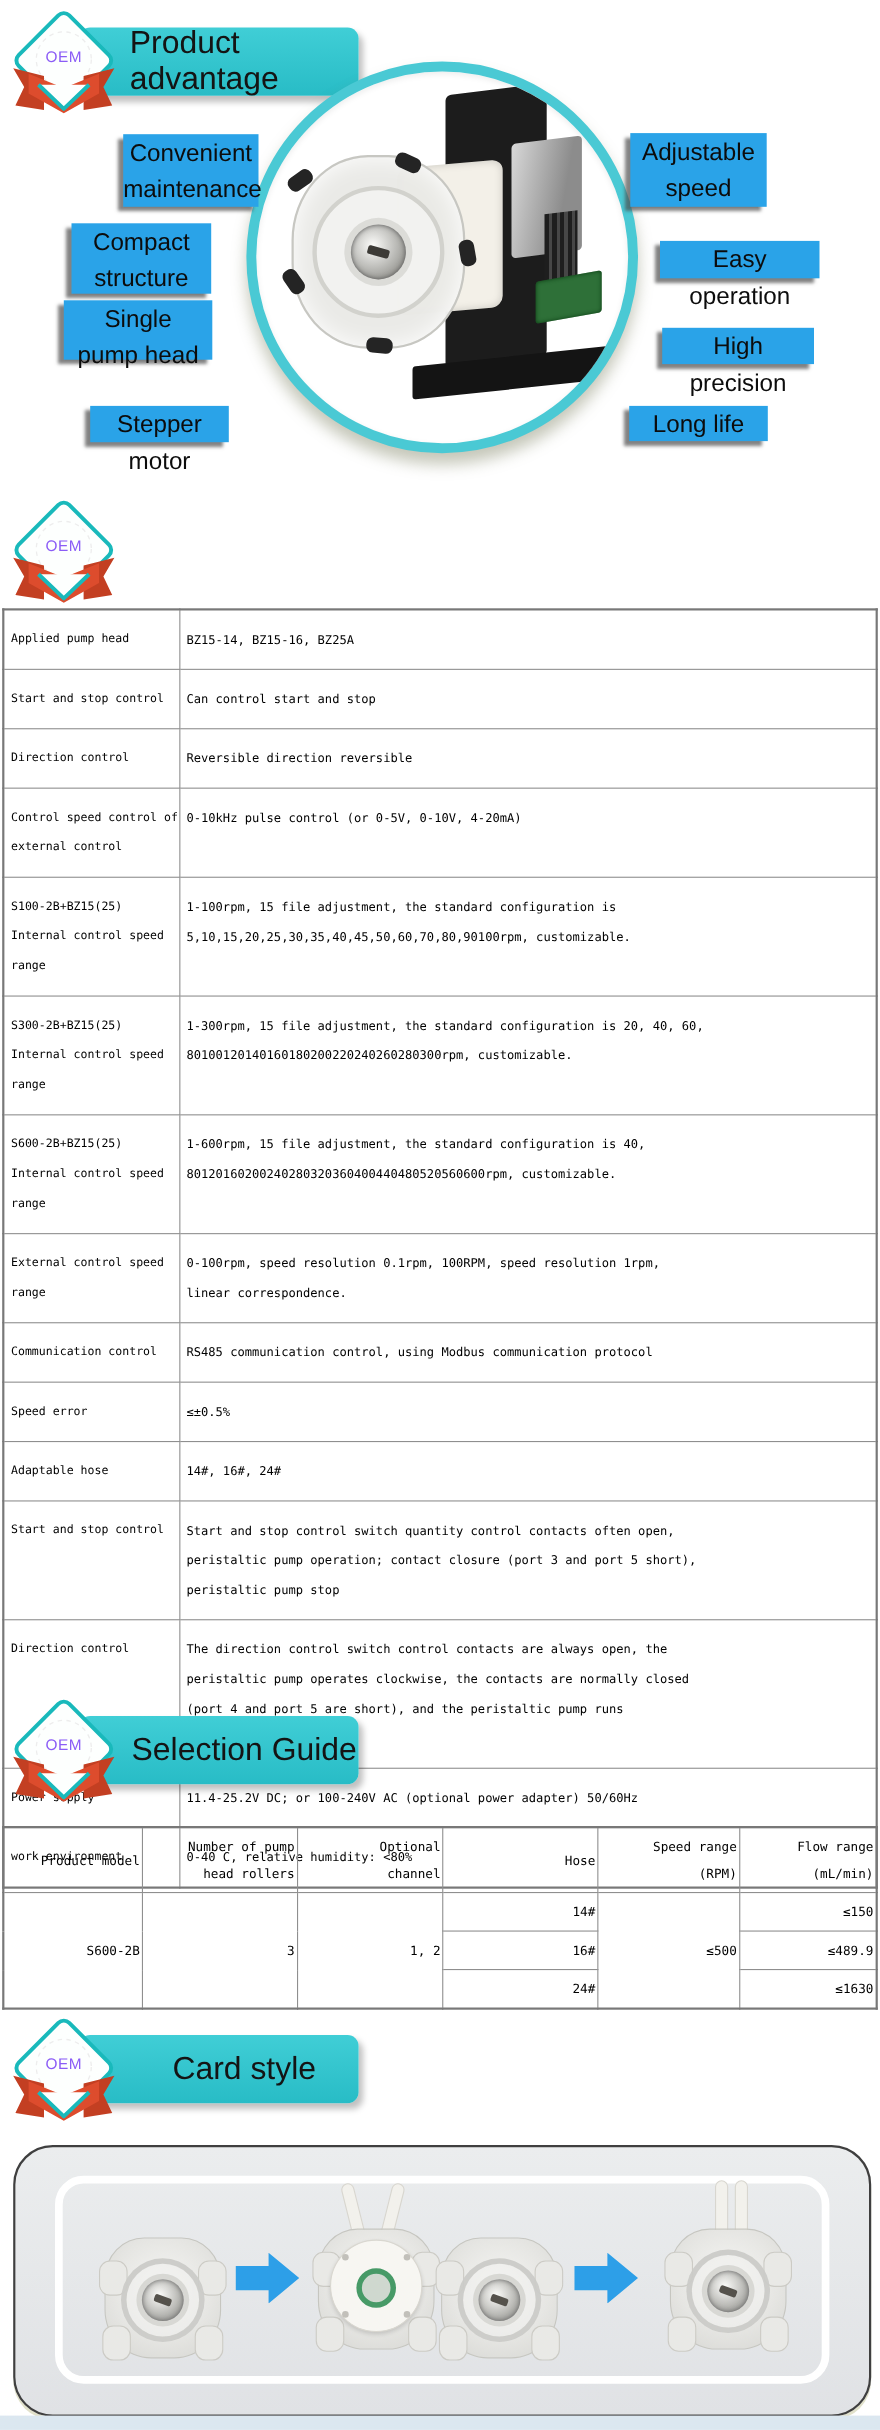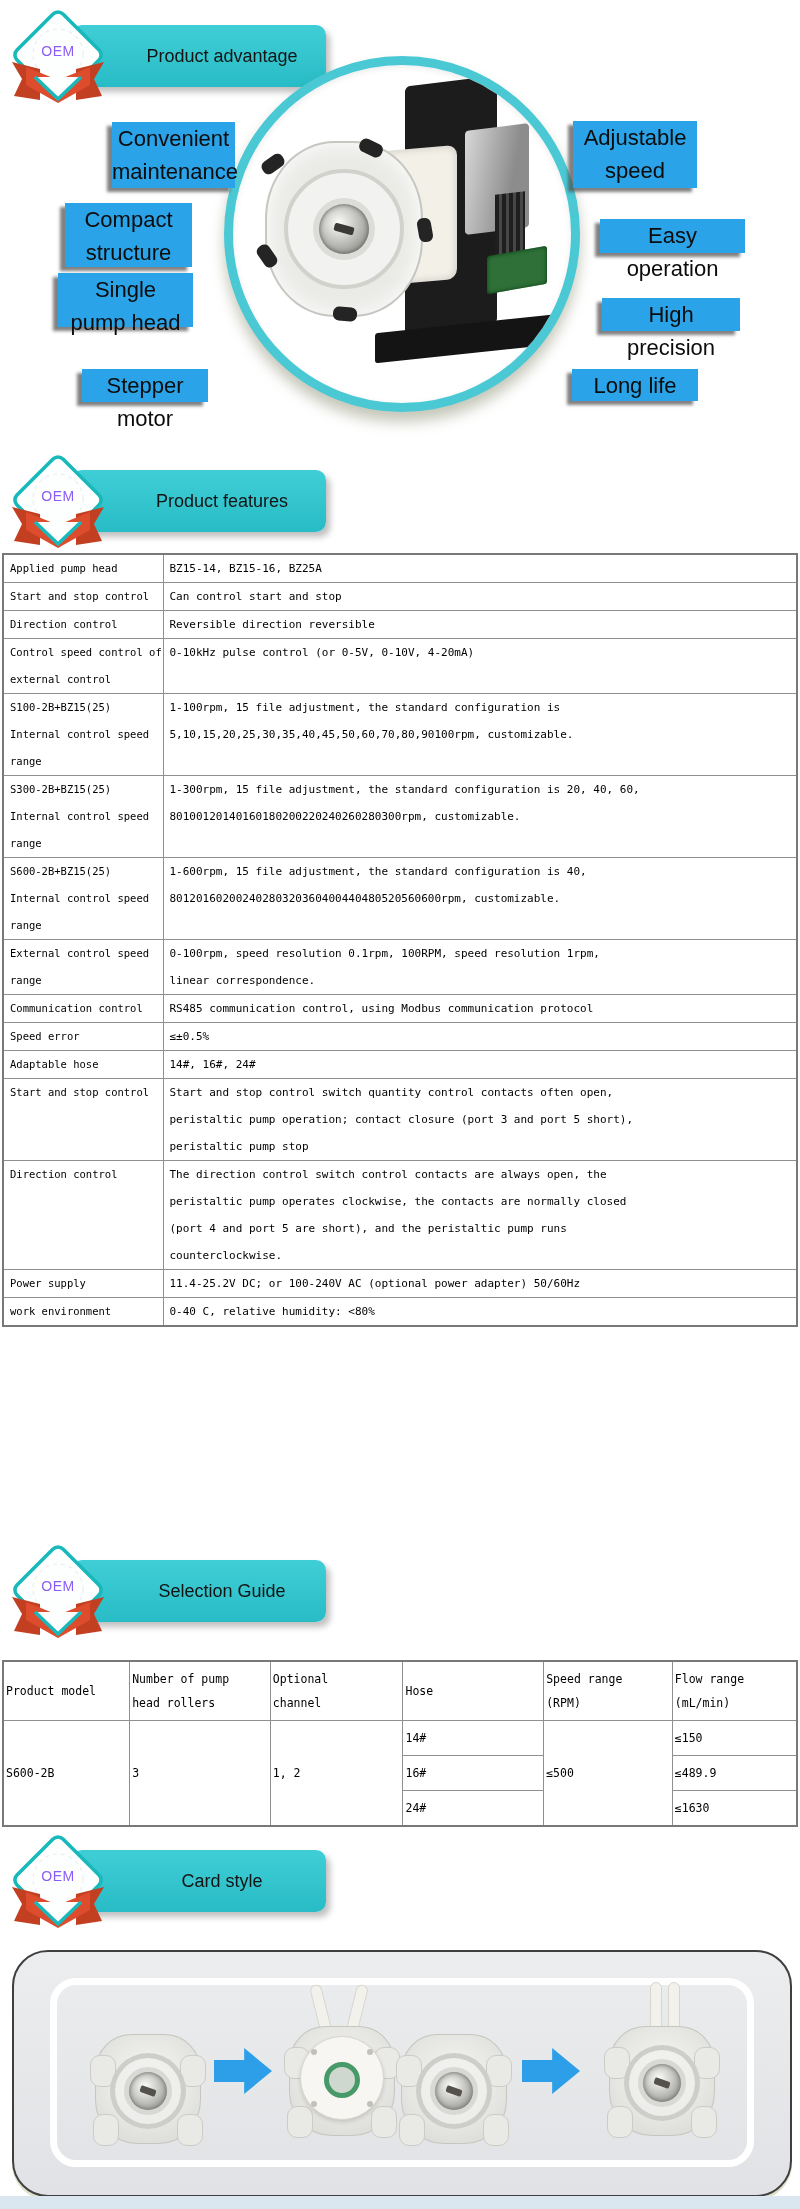--- a/index.html
+++ b/index.html
@@ -4,21 +4,21 @@
 <style>
   html,body{margin:0;padding:0;background:#fff;}
   .page{position:relative;width:800px;height:2209px;background:#ffffff;overflow:hidden;
         font-family:"Liberation Sans",sans-serif;}
 
   
   .badge{position:absolute;width:340px;height:104px;left:2px;}
   .btitle{position:absolute;left:70px;top:20px;width:254px;height:62px;box-sizing:border-box;
           background:linear-gradient(180deg,#40ced6,#28bcc6);border-radius:10px;
           box-shadow:4px 5px 6px rgba(0,0,0,.25);display:flex;align-items:center;justify-content:center;
-          padding-left:46px;font-size:18px;color:#141414;z-index:0;}
+          padding-left:46px;font-size:29px;color:#141414;z-index:0;}
   .bsvg{position:absolute;left:0;top:0;width:112px;height:104px;z-index:1;}
   .oem{position:absolute;left:20px;top:38px;width:72px;text-align:center;font-size:14px;
        letter-spacing:.5px;color:#8b5cf6;z-index:2;}
 
   
   .blabel{position:absolute;background:#2aa3e8;color:#0c0c0c;font-size:22px;line-height:33px;
           text-align:center;white-space:pre-line;box-shadow:-5px 4px 3px rgba(75,75,75,.7);}
   .lab0{left:112px;top:122px;width:123px;height:66px}
   .lab1{left:65px;top:203px;width:127px;height:64px}
   .lab2{left:58px;top:273px;width:135px;height:54px}
@@ -50,27 +50,27 @@
   .pp-hub{left:50%;top:50%;transform:translate(-50%,-50%);width:50px;height:50px;border-radius:50%;
           background:radial-gradient(circle at 40% 38%,#fcfcfa,#b3b3af 55%,#77756f);
           box-shadow:0 0 0 6px #dcdcd8, inset 0 0 5px #555;}
   .pp-slot{left:50%;top:50%;transform:translate(-50%,-50%) rotate(15deg);width:20px;height:8px;
            background:#3c3a36;border-radius:2px;}
   .knob{width:24px;height:14px;background:#242424;border-radius:6px;}
 
   
   .spec{position:absolute;left:2px;top:553px;width:796px;border-collapse:collapse;
         border:2px solid #787878;table-layout:fixed;}
-  .spec td{border:1px solid #8f8f8f;vertical-align:top;padding:0 6px;color:#000;}
+  .spec td{border:1px solid #8f8f8f;vertical-align:top;padding:13px 6px;color:#000;}
   .spec td.lab{font:10.5px/27px "DejaVu Sans Mono",monospace;white-space:pre;}
   .spec td.val{font:11px/27px "DejaVu Sans Mono",monospace;white-space:pre-line;}
 
   .sel{position:absolute;left:2px;top:1660px;width:796px;border-collapse:collapse;
        border:2px solid #787878;table-layout:fixed;}
-  .sel th,.sel td{border:1px solid #8f8f8f;text-align:left;vertical-align:middle;
+  .sel th,.sel td{border:1px solid #8f8f8f;text-align:right;vertical-align:middle;
        font:11.5px/24px "DejaVu Sans Mono",monospace;white-space:pre-line;padding:5px 2px;color:#000;font-weight:normal;}
   .sel th{height:48px;}
   .sel td{height:24px;}
 
   
   .cardbox{position:absolute;left:12px;top:1950px;width:776px;height:243px;
            background:linear-gradient(180deg,#ebedee,#e0e2e5);border:2px solid #3f3f3f;border-radius:36px;
            box-shadow:0 3px 0 rgba(195,195,150,.5);}
   .innerframe{position:absolute;left:36px;right:36px;top:26px;bottom:28px;border:7px solid #ffffff;border-radius:26px;}
   .phead{position:absolute;width:112px;height:150px;}
@@ -148,23 +148,20 @@
 pump head</div>
     <div class="blabel lab3">Stepper motor</div>
     <div class="blabel lab4">Adjustable
 speed</div>
     <div class="blabel lab5">Easy operation</div>
     <div class="blabel lab6">High precision</div>
     <div class="blabel lab7">Long life</div>
   </div>
 
   <div class="badge" style="top:450px">
-    <div class="btitle">
-      <span>Product features</span>
-    </div>
     <svg class="bsvg" viewBox="0 0 112 104">
       <rect x="23.5" y="17.5" width="65" height="65" rx="7" transform="rotate(45 56 50)" fill="#fdfffe" stroke="#19b9bb" stroke-width="3.6"></rect>
       <circle cx="56" cy="49" r="25" fill="none" stroke="#ededed" stroke-width="1.2" stroke-dasharray="4 4"></circle>
       <path d="M38,64 L10,57 L20,74 L12,91 L38,95 Z" fill="#c33f22"></path>
       <path d="M74,64 L102,57 L92,74 L100,91 L74,95 Z" fill="#c33f22"></path>
       <path d="M24,62 L56,75 L88,62 L88,80 L56,98 L24,80 Z" fill="#dd4c2d"></path>
       <path d="M33,72 L56,94 L79,72" fill="#fdfffe" stroke="#19b9bb" stroke-width="3.6" stroke-linejoin="round"></path>
     </svg>
     <div class="oem">OEM</div>
   </div>

